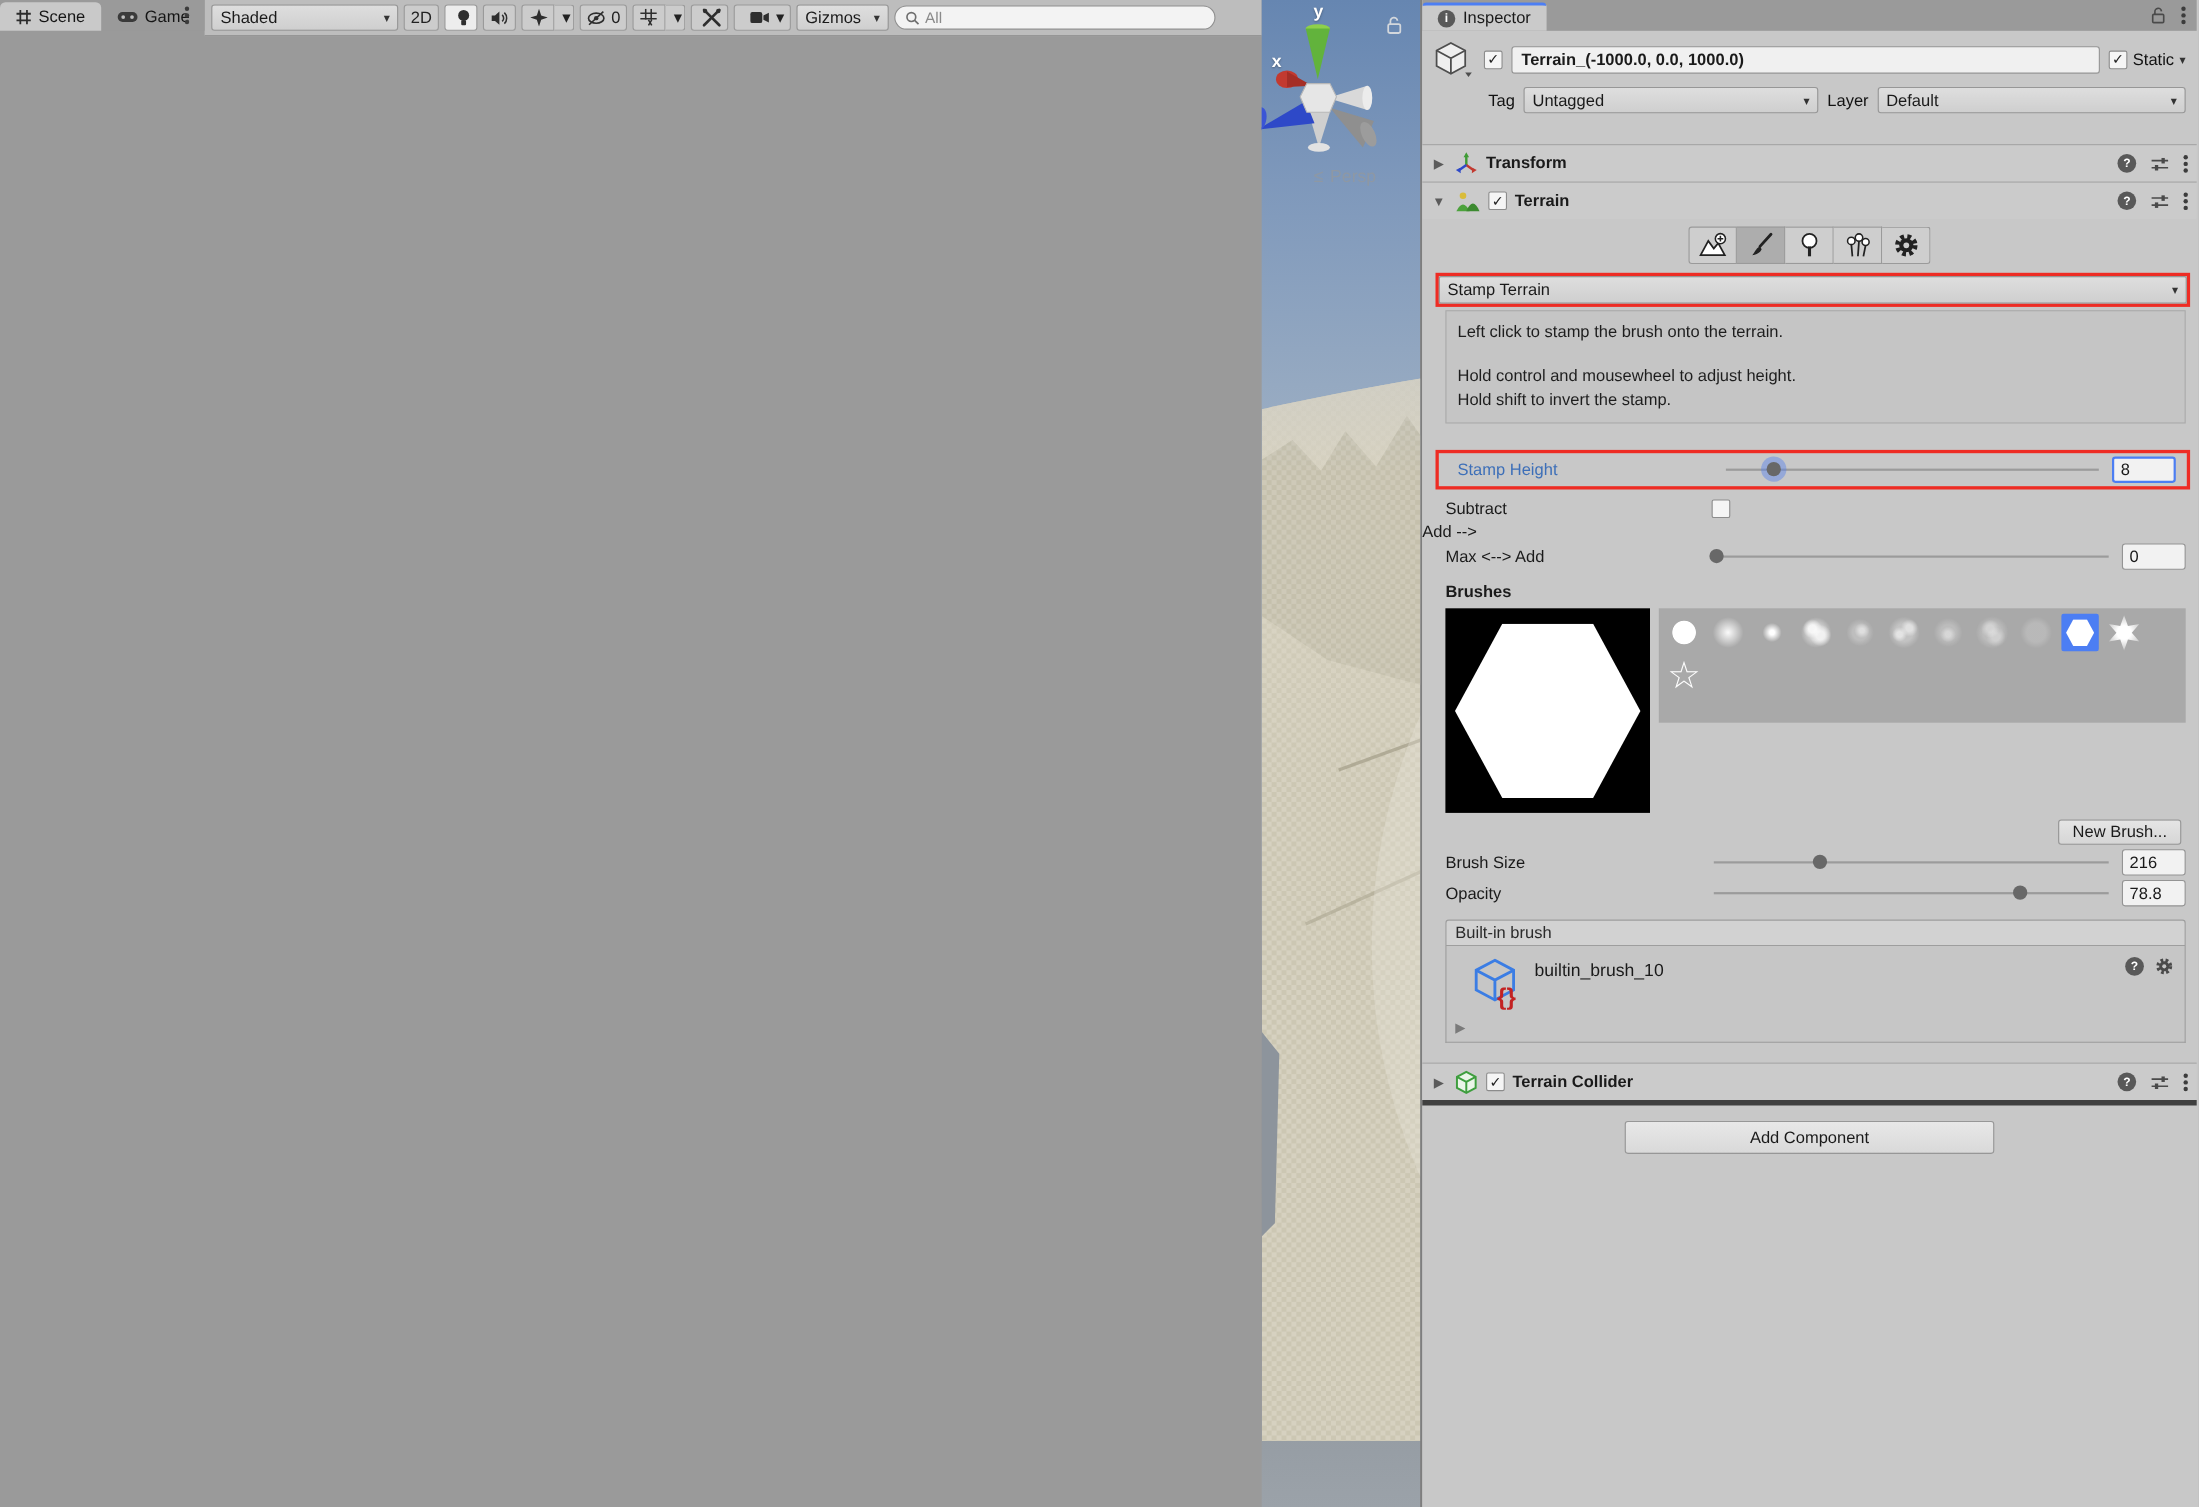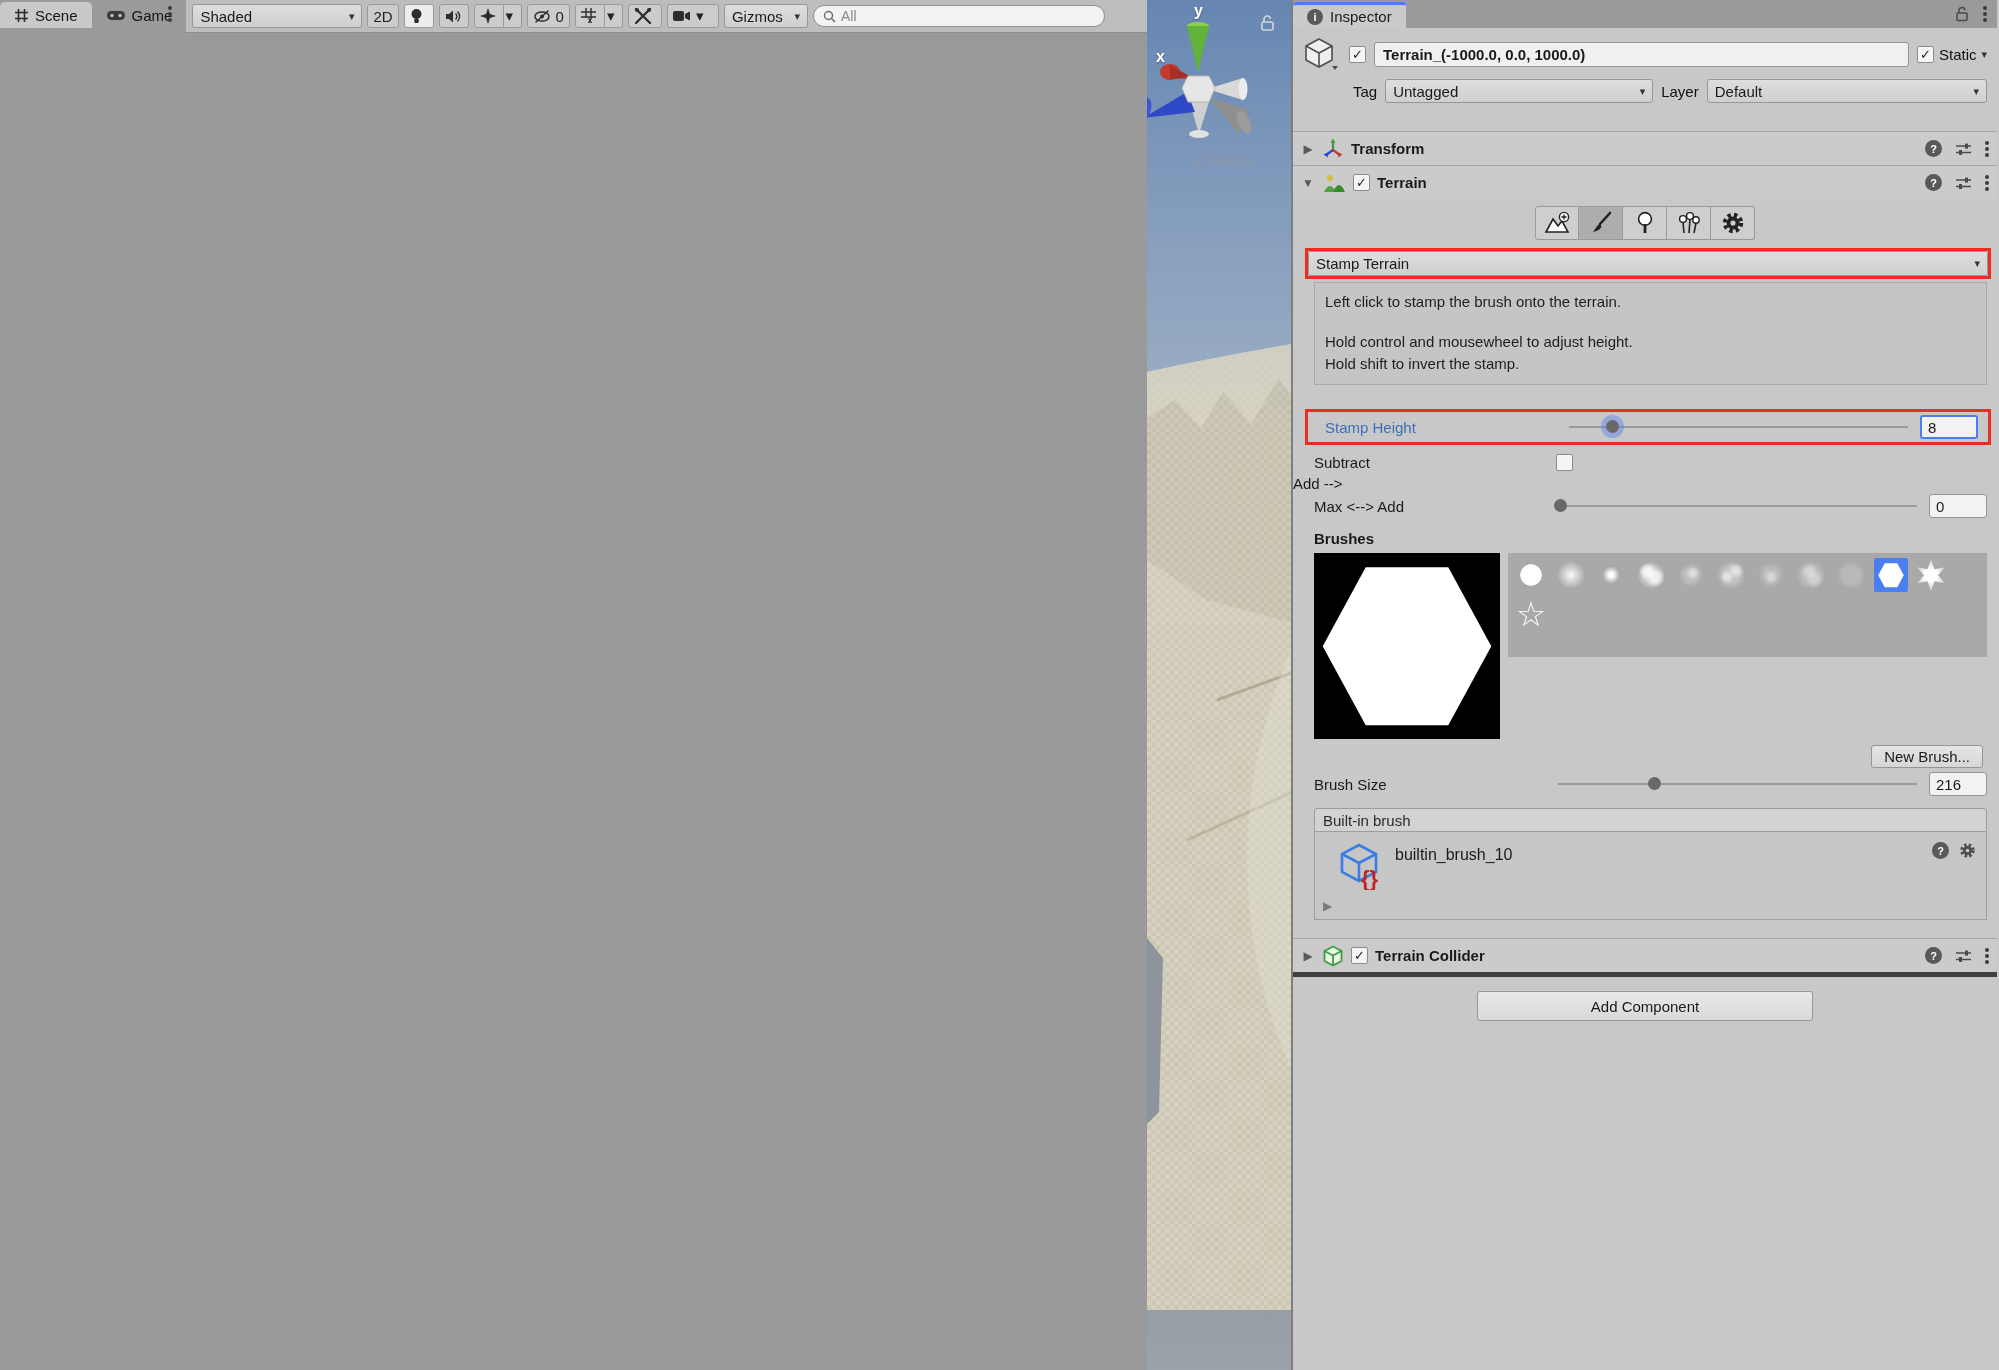--- a/index.html
+++ b/index.html
@@ -13,21 +13,21 @@
   .tabbar { position:relative; height:28px; background:#9a9a9a; display:flex; align-items:flex-end; flex:none; }
   .tab { height:26px; display:flex; align-items:center; gap:6px; padding:0 14px; font-size:15px; color:#151515; }
   .tab.active { background:#c9c9c9; border-radius:5px 5px 0 0; }
   .kebab { width:4px; height:4px; border-radius:50%; background:#3c3c3c; box-shadow:0 6px 0 #3c3c3c, 0 -6px 0 #3c3c3c; }
   .tab-kebab { position:absolute; right:14px; top:12px; }
 
   .sv-toolbar { height:33px; background:#bdbdbd; border-bottom:1px solid #8d8d8d; display:flex; align-items:center; padding:0 6px; gap:5px; flex:none; }
   .dd { height:24px; background:linear-gradient(#dedede,#cfcfcf); border:1px solid #979797; border-radius:3px; display:flex; align-items:center; justify-content:space-between; padding:0 7px; gap:8px; }
   .dd .arrow { font-size:11px; color:#333; }
   .shaded-dd { width:170px; }
-  .tbtn { height:24px; min-width:30px; padding:0 5px; background:#cccccc; border:1px solid #9a9a9a; border-radius:3px; display:flex; align-items:center; justify-content:flex-start; gap:3px; color:#222; }
+  .tbtn { height:24px; min-width:30px; padding:0 5px; background:#cccccc; border:1px solid #9a9a9a; border-radius:3px; display:flex; align-items:center; justify-content:flex-end; gap:3px; color:#222; }
   .tbtn.active { background:#ededed; }
   .tgroup { display:flex; }
   .tgroup .tbtn { border-radius:0; border-left-width:0; }
   .tgroup .tbtn:first-child { border-radius:3px 0 0 3px; border-left-width:1px; }
   .tgroup .tbtn:last-child { border-radius:0 3px 3px 0; }
   .searchbox { width:292px; height:22px; margin-right:36px; background:#f3f3f3; border:1px solid #8f8f8f; border-radius:11px; display:flex; align-items:center; padding:0 9px; gap:5px; }
   .searchbox input { flex:1; border:none; outline:none; background:transparent; font-size:14px; color:#333; }
   .searchbox input::placeholder { color:#8a8a8a; }
 
   .viewport { position:relative; flex:1; overflow:hidden;
@@ -518,20 +518,28 @@
 
       
       <div class="srow" style="height:28px">
         <span class="slabel">Brush Size</span>
         <div class="slider">
           <div class="track"></div>
           <div class="handle" style="left:27%"></div>
         </div>
         <input class="sval" value="216" style="">
       </div>
+      <div class="srow" style="height:28px">
+        <span class="slabel">Opacity</span>
+        <div class="slider">
+          <div class="track"></div>
+          <div class="handle" style="left:77%"></div>
+        </div>
+        <input class="sval" value="78.8" style="">
+      </div>
 
       
       <div class="builtin-bar">
         <span>Built-in brush</span>
       </div>
       <div class="builtin-box">
         <svg class="builtin-cube" width="50" height="48" viewBox="0 0 50 48">
           <path d="M22,3 L39,12 V30 L22,39 L5,30 V12 Z" fill="none" stroke="#3b7de4" stroke-width="2.6"></path>
           <path d="M5,12 L22,21 L39,12 M22,21 V39" fill="none" stroke="#3b7de4" stroke-width="2.6"></path>
           <text x="24" y="44" font-size="22" font-weight="bold" fill="#c32222" font-family="Liberation Sans, sans-serif">{}</text>

